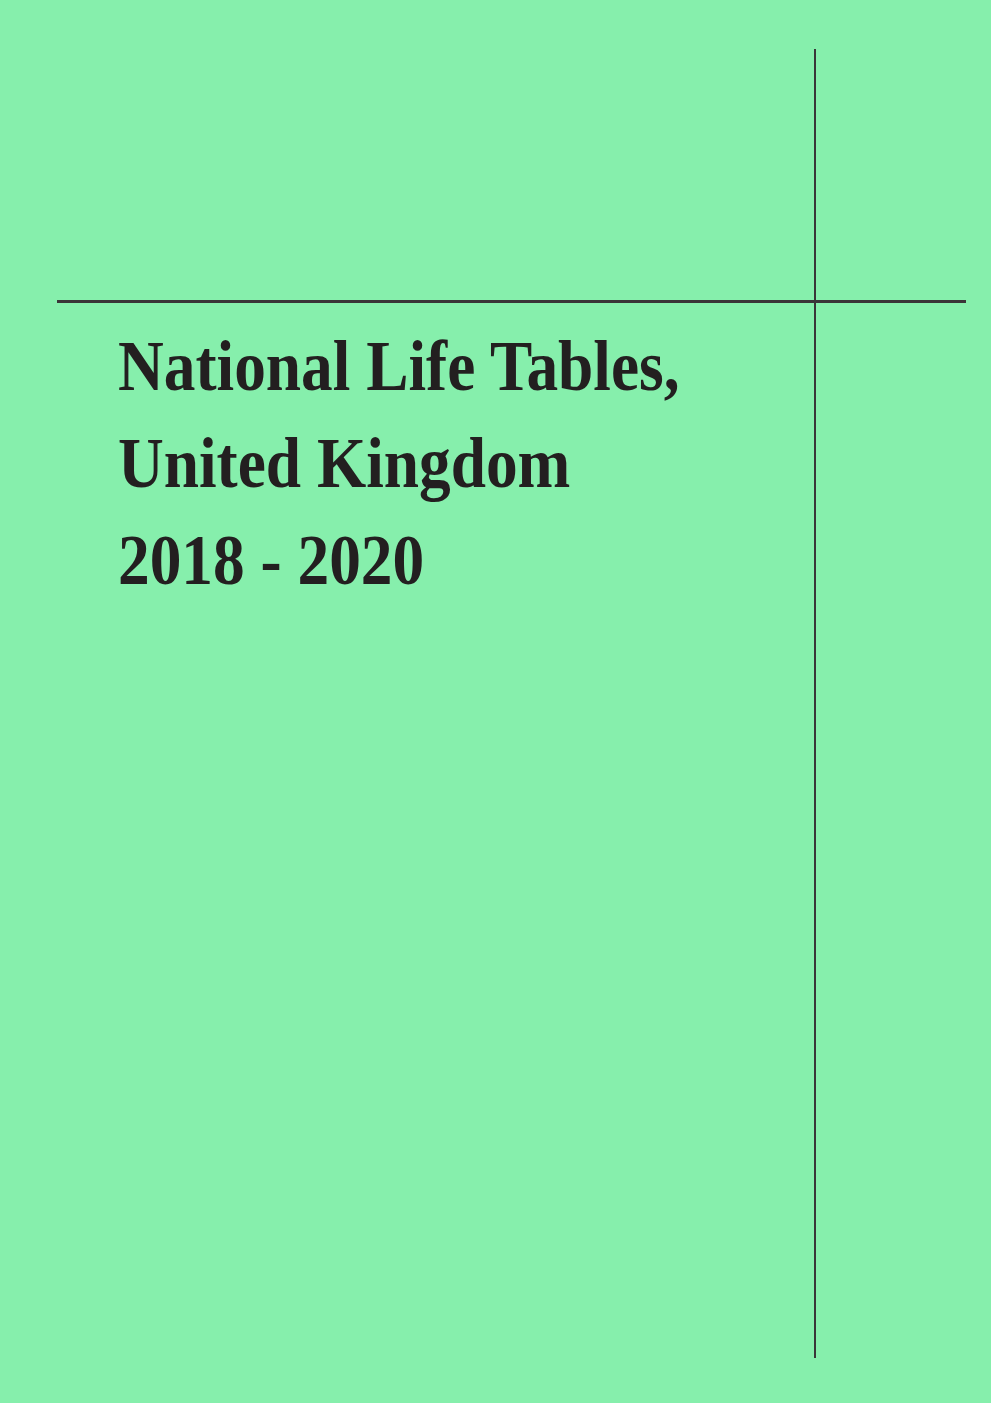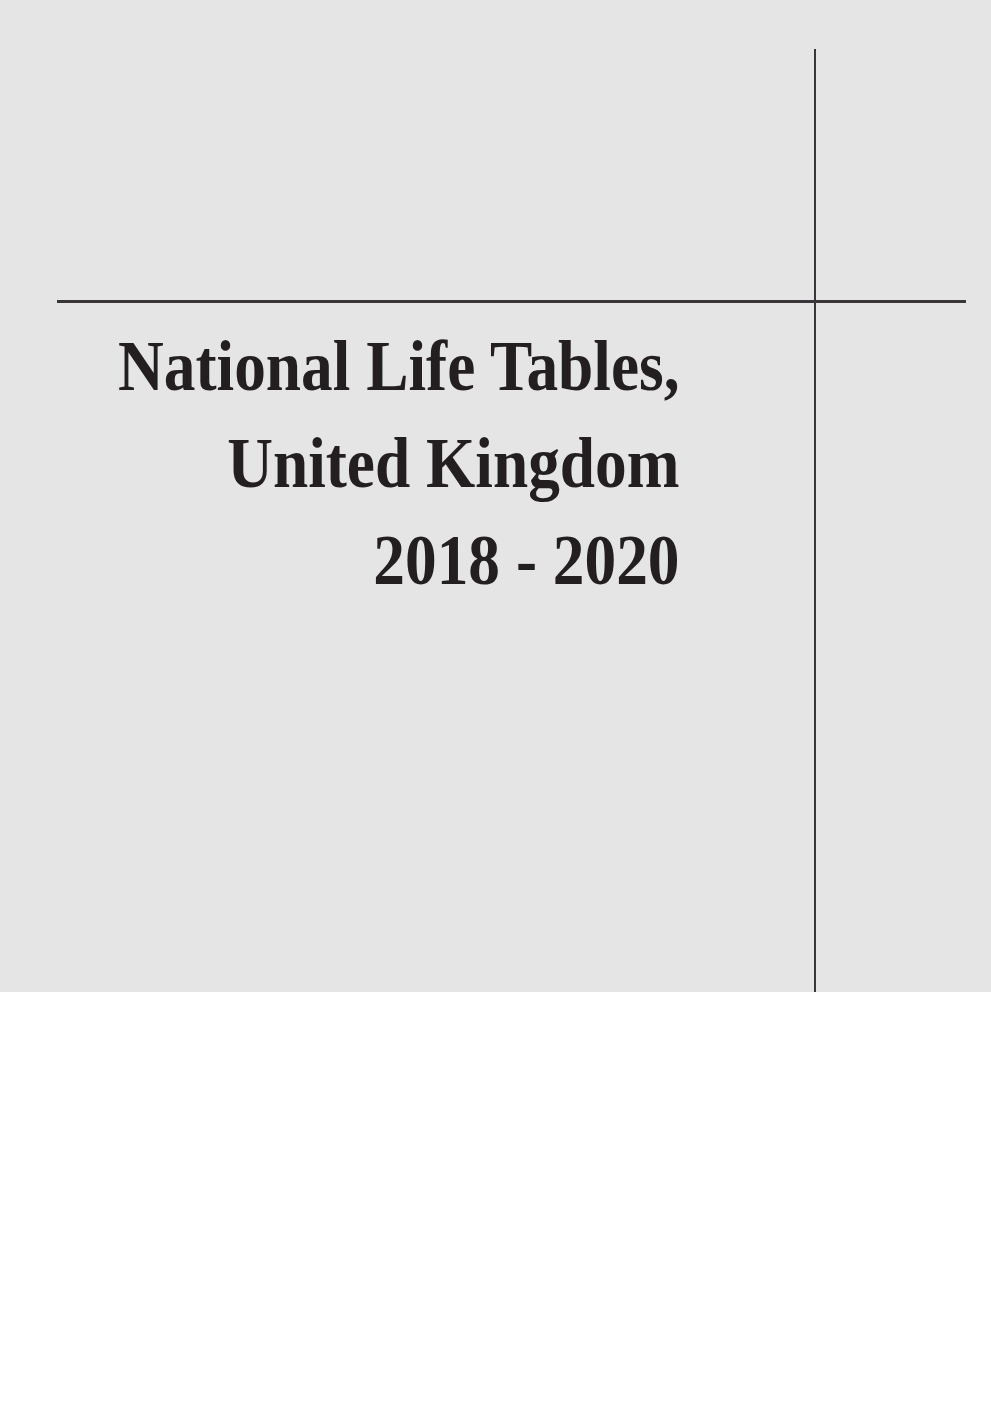--- a/index.html
+++ b/index.html
@@ -5,24 +5,23 @@
   * { margin: 0; padding: 0; box-sizing: border-box; }
 
   html, body {
     background: #ffffff;
     font-family: "Liberation Serif", serif;
   }
 
   .page {
     position: relative;
     width: 991px;
-    height: 992px;
-    background: #e5e5e5;
+    height: 1403px;
+    background: #86efac;
     overflow: hidden;
-    text-align: right;
   }
 
   
   .v-rule {
     position: absolute;
     left: 814px;
     top: 49px;
     width: 2px;
     height: 1309px;
     background: #3a3538;

